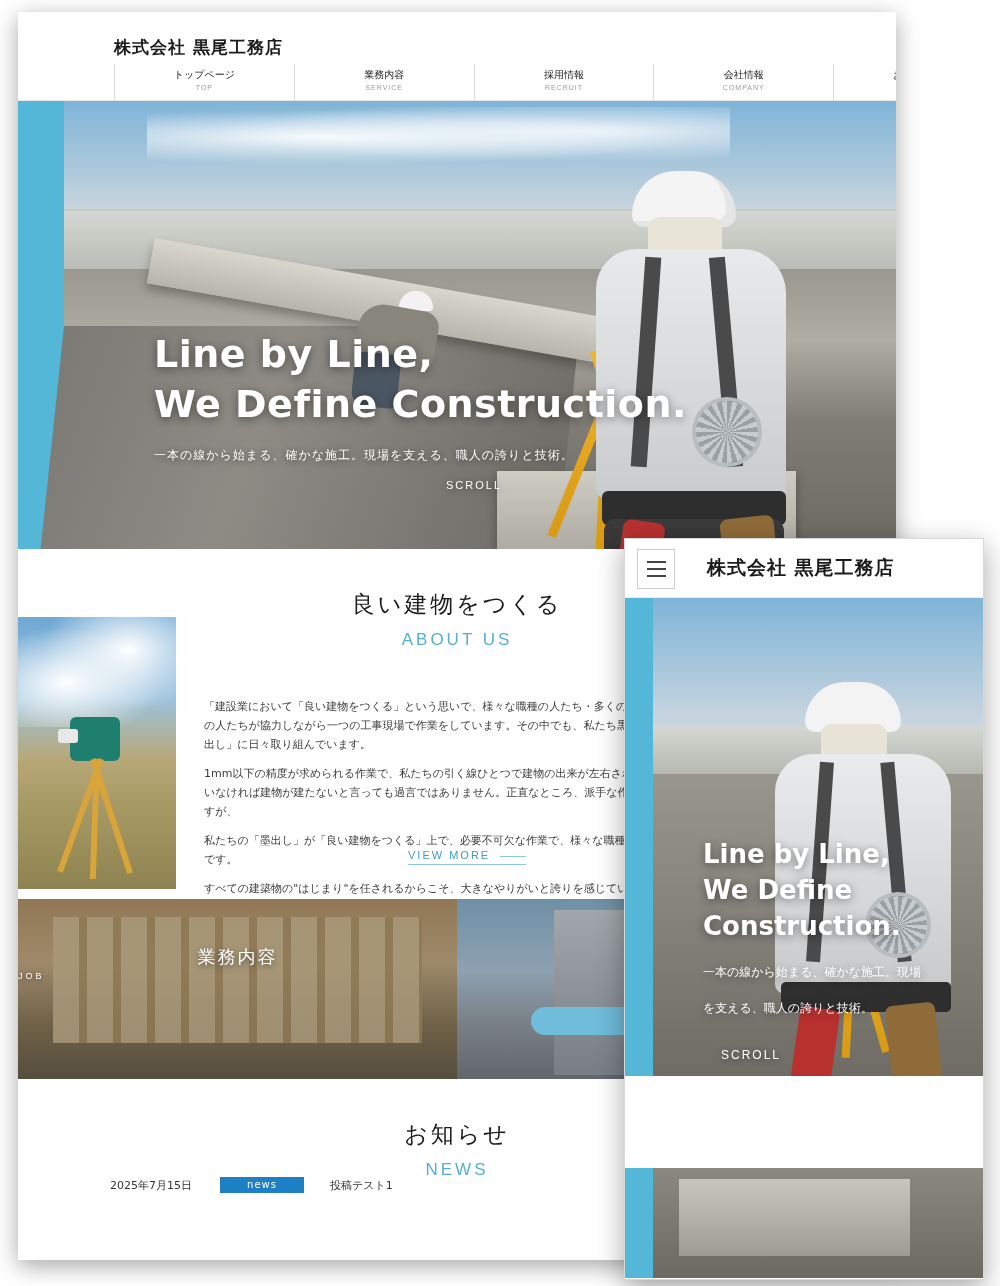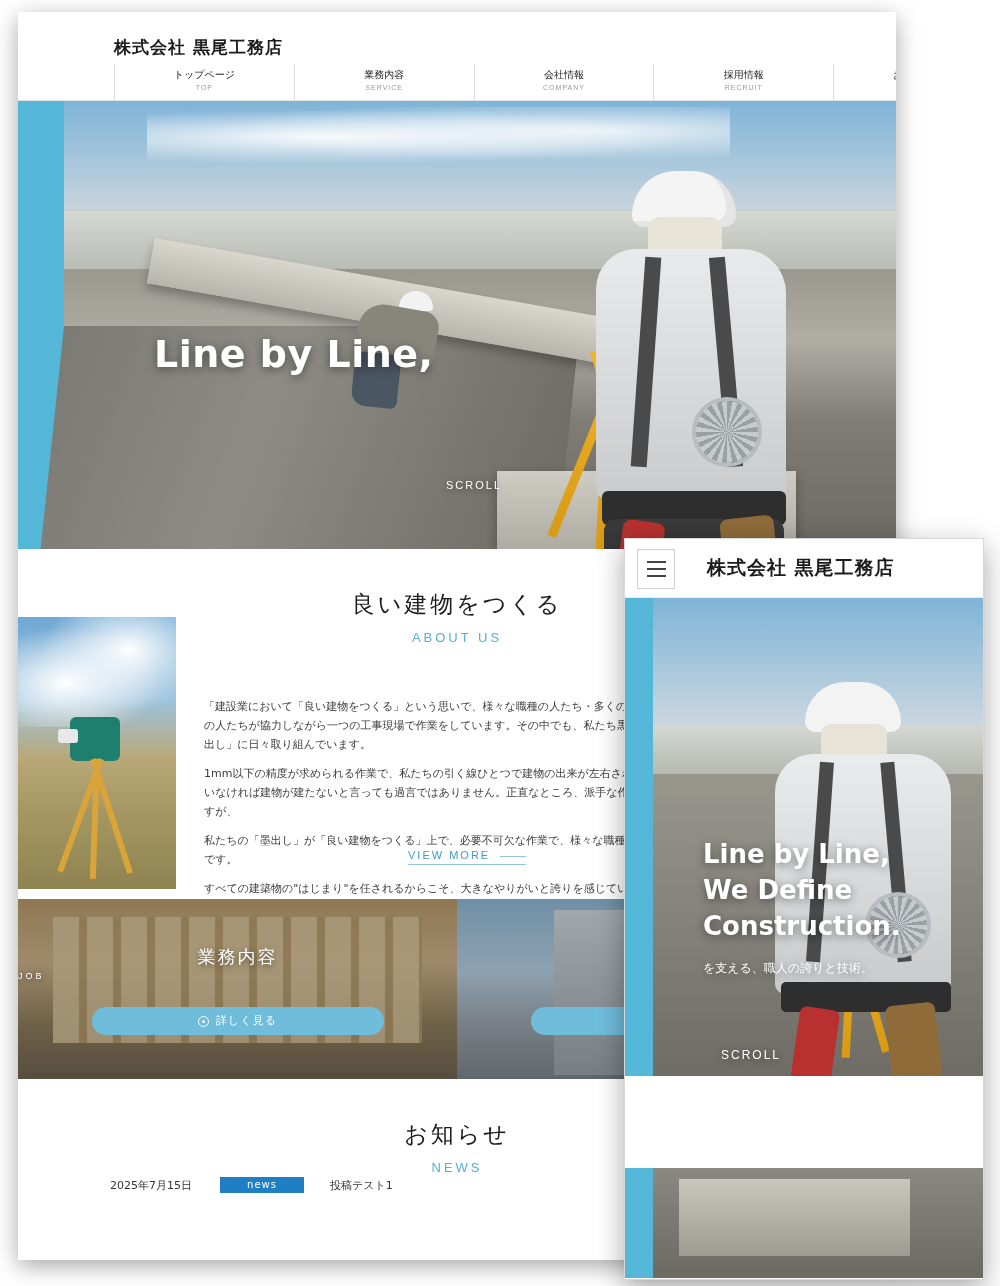--- a/index.html
+++ b/index.html
@@ -264,21 +264,21 @@
     text-align: center;
     padding-top: 40px;
     font-size: 23px;
     color: #1d1d1d;
     letter-spacing: 3px;
     font-family: "DejaVu Sans", sans-serif;
   }
   .section-sub {
     text-align: center;
     color: #55b0d2;
-    font-size: 13px;
+    font-size: 17px;
     letter-spacing: 3px;
     margin-top: 10px;
   }
   .about-photo {
     position: absolute;
     left: 0;
     top: 68px;
     width: 158px;
     height: 272px;
     background: linear-gradient(to bottom, #6fa8d4 0%, #9cc3de 30%, #b8a878 52%, #a49762 72%, #8e8351 100%);
@@ -635,26 +635,26 @@
     <div class="nav">
       <div class="nav-item">
         <span class="nav-jp">トップページ</span>
         <span class="nav-en">TOP</span>
       </div>
       <div class="nav-item">
         <span class="nav-jp">業務内容</span>
         <span class="nav-en">SERVICE</span>
       </div>
       <div class="nav-item">
+        <span class="nav-jp">採用情報</span>
+        <span class="nav-en">RECRUIT</span>
+      </div>
+      <div class="nav-item">
         <span class="nav-jp">会社情報</span>
         <span class="nav-en">COMPANY</span>
-      </div>
-      <div class="nav-item">
-        <span class="nav-jp">採用情報</span>
-        <span class="nav-en">RECRUIT</span>
       </div>
       <div class="nav-item">
         <span class="nav-jp">お問い合わせ</span>
         <span class="nav-en">CONTACT</span>
       </div>
     </div>
   </div>
 
   <div class="hero">
     <div class="hero-photo">
@@ -682,20 +682,22 @@
         <div class="strapR"></div>
         <div class="fan"></div>
         <div class="belt"></div>
         <div class="pants"></div>
         <div class="tool1"></div>
         <div class="tool2"></div>
       </div>
     </div>
     <div class="hero-copy">
       <div class="hero-line">Line by Line,</div>
+      <div class="hero-line">We Define Construction.</div>
+      <div class="hero-sub">一本の線から始まる、確かな施工。現場を支える、職人の誇りと技術。</div>
     </div>
     <div class="scroll-label">SCROLL</div>
   </div>
 
   <div class="about">
     <div class="section-title">良い建物をつくる</div>
     <div class="section-sub">ABOUT US</div>
     <div class="about-photo">
       <div class="cloudy"></div>
       <div class="instrument"></div>
@@ -714,23 +716,20 @@
     <div class="viewmore">
       <span>VIEW MORE</span><span class="dash"></span>
     </div>
   </div>
 
   <div class="jobs">
     <div class="job left">
       <div class="job-overlay"></div>
       <div class="job-title">業務内容</div>
       <div class="job-sub">JOB</div>
-      <div class="job-btn">
-        <span class="circ"></span><span>詳しく見る</span>
-      </div>
     </div>
     <div class="job right">
       <div class="job-overlay"></div>
       <div class="job-title"></div>
       <div class="job-sub"></div>
       <div class="job-btn">
         <span></span>
       </div>
     </div>
   </div>
@@ -776,20 +775,21 @@
         <div class="fan"></div>
         <div class="belt"></div>
         <div class="tool1"></div>
         <div class="tool2"></div>
       </div>
     </div>
     <div class="m-copy">
       <div class="m-line">Line by Line,</div>
       <div class="m-line">We Define</div>
       <div class="m-line">Construction.</div>
+      <div class="m-sub">一本の線から始まる、確かな施工。現場</div>
       <div class="m-sub" style="margin-top:12px">を支える、職人の誇りと技術。</div>
     </div>
     <div class="m-scroll">SCROLL</div>
   </div>
 
   <div class="m-white"></div>
 
   <div class="m-hero2">
     <div class="m-hero2-photo">
       <div class="blk"></div>

